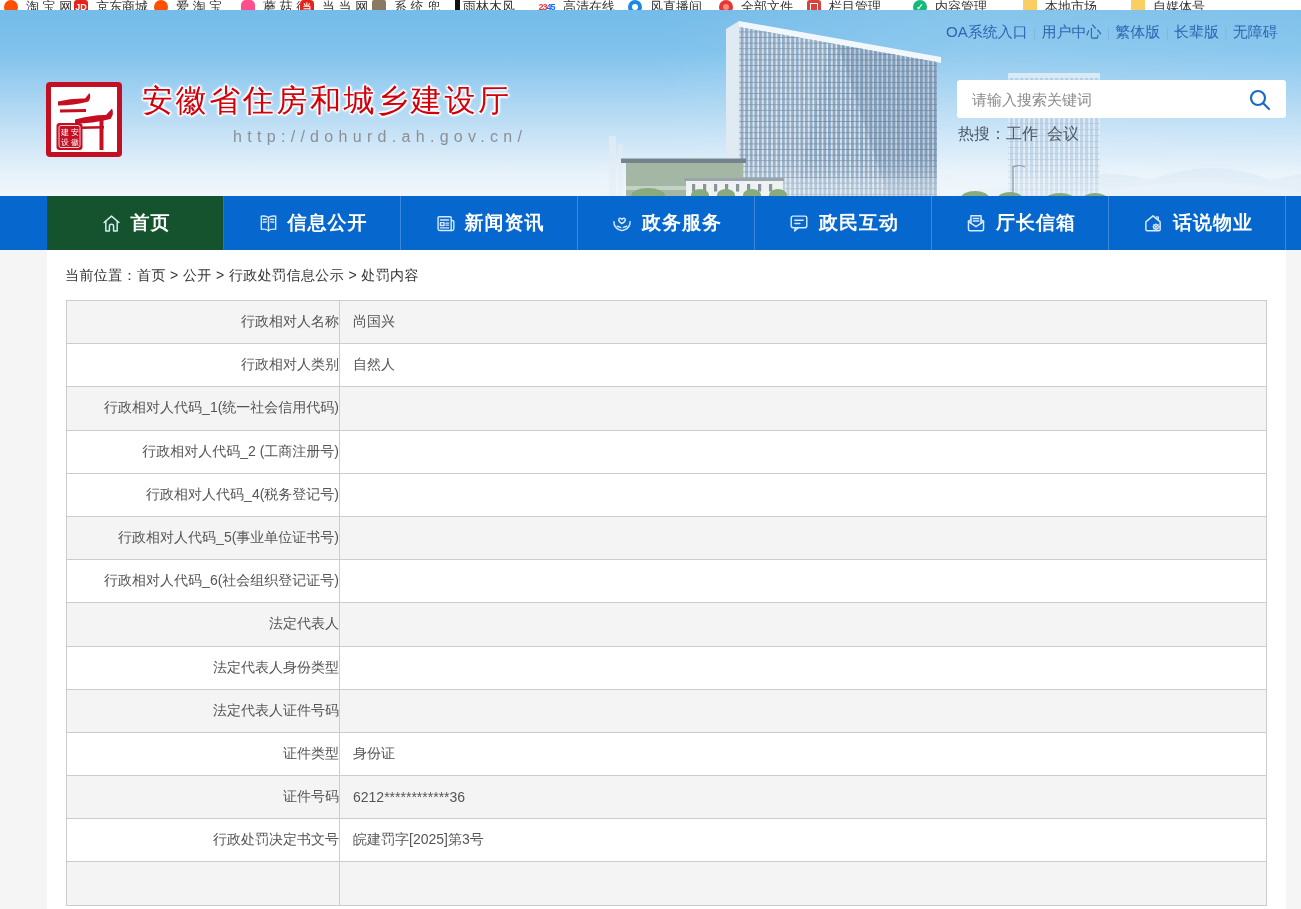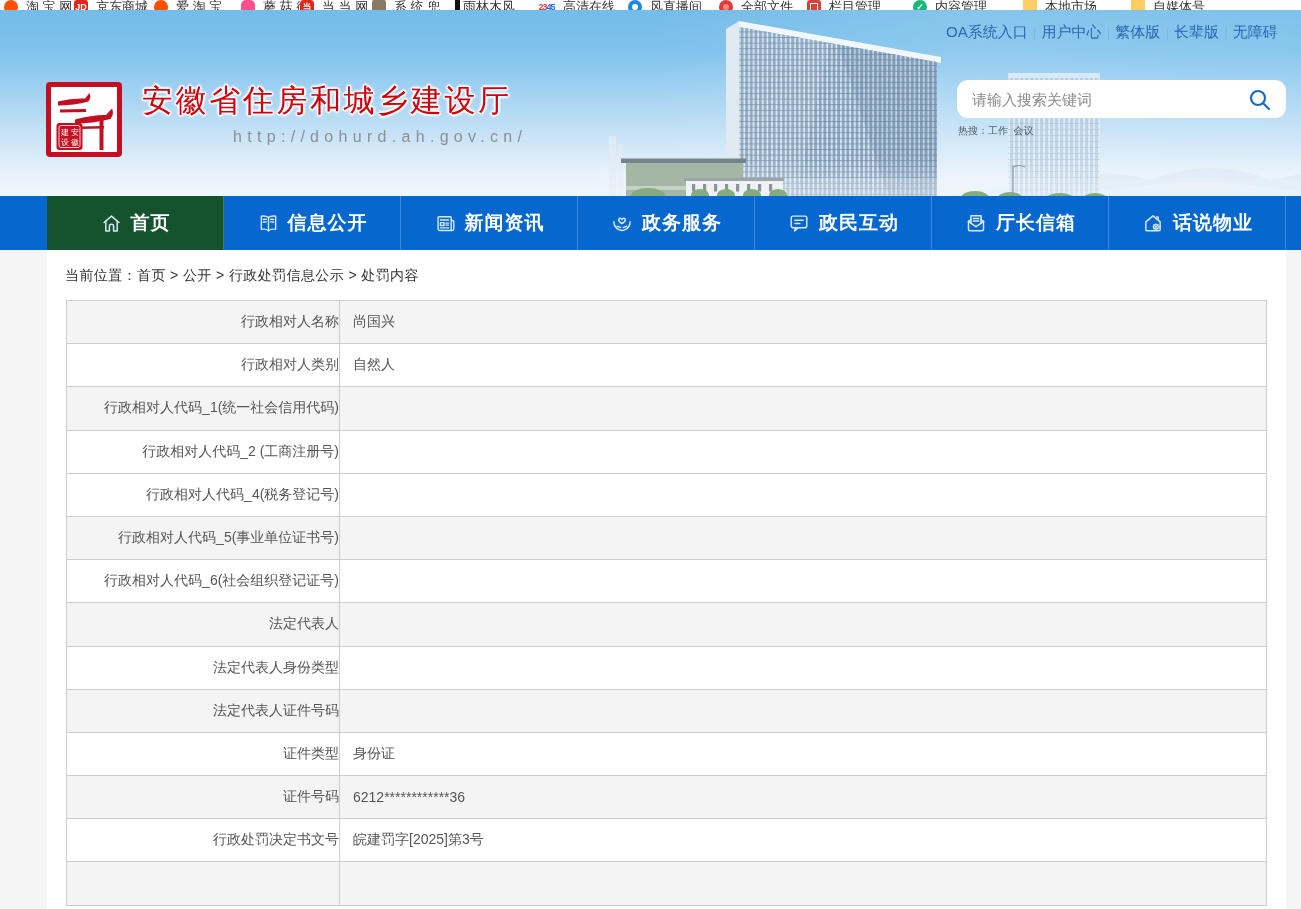--- a/index.html
+++ b/index.html
@@ -10,24 +10,24 @@
 .ic{width:14px;height:14px;border-radius:3px;font-size:9px;color:#fff;text-align:center;line-height:14px;font-weight:bold;font-style:normal;display:inline-block;position:relative;flex:none}
 .bt{font-weight:normal;margin-left:8px;letter-spacing:0;line-height:15px;margin-top:-1.5px}
 .ic.fold{background:#fbce64;border-radius:2px;box-shadow:0 -2px 0 0 #fbce64}
 #header{position:absolute;top:10px;left:0;width:1301px;height:186px;overflow:hidden;
 background:linear-gradient(90deg, rgba(255,255,255,0) 50%, rgba(255,255,255,0.13) 75%, rgba(255,255,255,0.08) 100%),linear-gradient(180deg,#74bce9 0%,#7fc2ec 22%,#9ccff1 40%,#b9dcf4 58%,#d2e8f8 74%,#e7f2fa 88%,#f0f7fc 100%)}
 #toplinks{position:absolute;top:13px;left:946px;font-size:15px;color:#2d66b2;white-space:nowrap}
 #toplinks .sep{color:#85afdc;padding:0 1px;font-size:12px}
 #logo{position:absolute;left:46px;top:72px}
 #title{position:absolute;left:142px;top:70px;font-size:31px;font-weight:normal;color:#d2000b;letter-spacing:2.6px;white-space:nowrap;text-shadow:-2px 0 2px #fff,2px 0 2px #fff,0 -2px 2px #fff,0 2px 2px #fff,-1px -1px 1px #fff,1px 1px 1px #fff,-1px 1px 1px #fff,1px -1px 1px #fff}
 #url{position:absolute;left:233px;top:118px;font-size:16px;color:#8b9096;letter-spacing:5.3px;white-space:nowrap}
-#search{position:absolute;left:957px;top:70px;width:329px;height:38px;background:#fff;border-radius:11px}
+#search{position:absolute;left:957px;top:70px;width:329px;height:38px;background:#fff;border-radius:3px}
 #search .ph{position:absolute;left:15px;top:11px;font-size:15px;color:#8a8a8a}
 #search svg{position:absolute;right:14px;top:8px}
-#hot{position:absolute;left:958px;top:114px;font-size:10px;color:#4c5a6b}
+#hot{position:absolute;left:958px;top:114px;font-size:16px;color:#4c5a6b}
 #nav{position:absolute;top:196px;left:0;width:1301px;height:54px;background:#0667cf}
 #navin{position:absolute;left:47px;top:0;width:1240px;height:54px;display:flex}
 .ni{width:177px;height:54px;display:flex;align-items:center;justify-content:center;color:#fff;font-size:19px;font-weight:bold;position:relative;letter-spacing:1px}
 .ni:after{content:"";position:absolute;right:0;top:0;width:1px;height:54px;background:rgba(255,255,255,0.22)}
 .ni svg{margin-right:9px}
 .ni.sel{background:#14532d}
 #main{position:absolute;top:250px;left:47px;width:1239px;height:659px;background:#fff}
 #crumb{position:absolute;left:18px;top:17px;font-size:14px;color:#333;letter-spacing:0.4px}
 table{position:absolute;left:19px;top:50px;width:1201px;border-collapse:collapse;table-layout:fixed}
 td{border:1px solid #ccc;font-size:14px;color:#555;height:43.2px}

